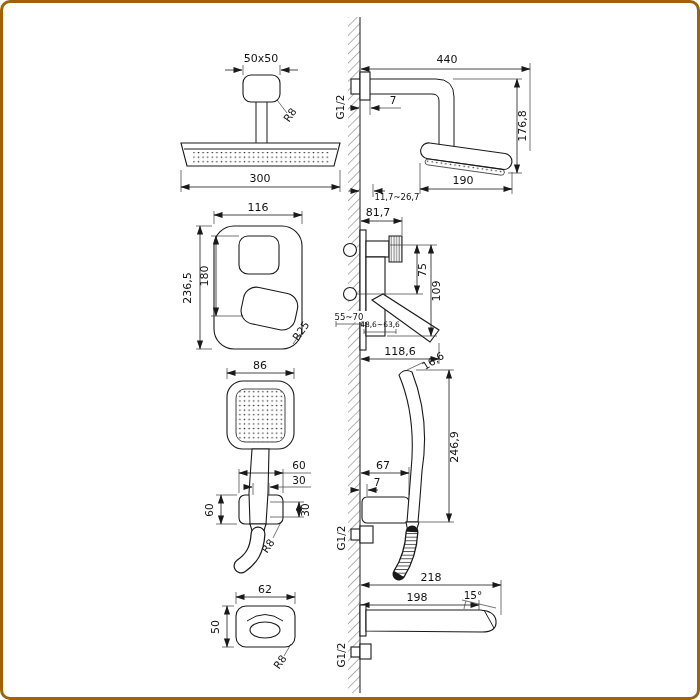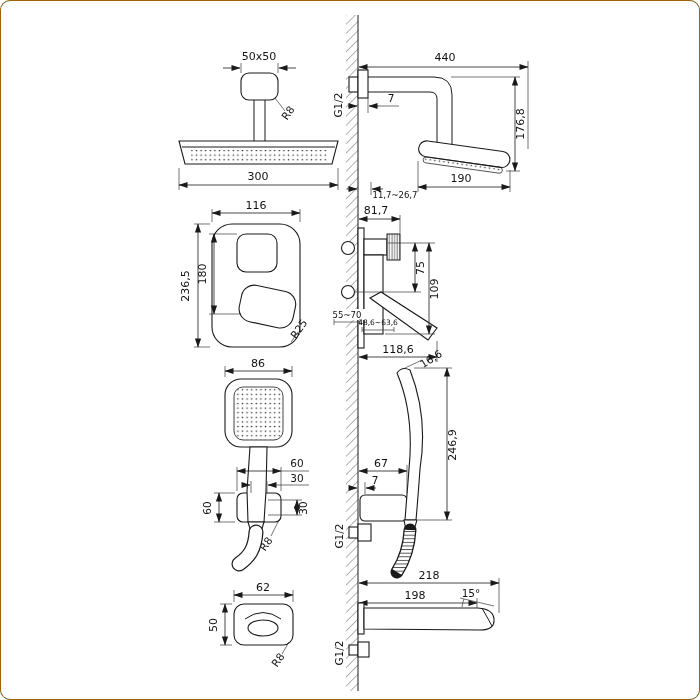--- a/index.html
+++ b/index.html
@@ -1,16 +1,16 @@
 <!DOCTYPE html>
 <html><head>
 <meta charset="utf-8">
 <style>
   html,body{margin:0;padding:0;background:#fff;}
-  .stage{width:700px;height:700px;box-sizing:border-box;border:1px solid #a16207;border-radius:10px;overflow:hidden;background:#0f766e;}
+  .stage{width:700px;height:700px;box-sizing:border-box;border:3px solid #a16207;border-radius:10px;overflow:hidden;background:#0f766e;}
   svg{display:block;}
   text{font-family:"DejaVu Sans","Liberation Sans",sans-serif;font-size:11px;fill:#111;}
   .sm{font-size:8.5px;}
   .xs{font-size:7.5px;}
   .md{font-size:10.5px;}
   .ext{stroke:#3a3a3a;stroke-width:.7;fill:none;}
   .dim{stroke:#1a1a1a;stroke-width:.8;fill:none;}
   .thin{stroke:#1a1a1a;stroke-width:1;fill:none;}
   .shape{fill:#fff;stroke:#1a1a1a;stroke-width:1.1;}
   .noline{stroke:none;}

